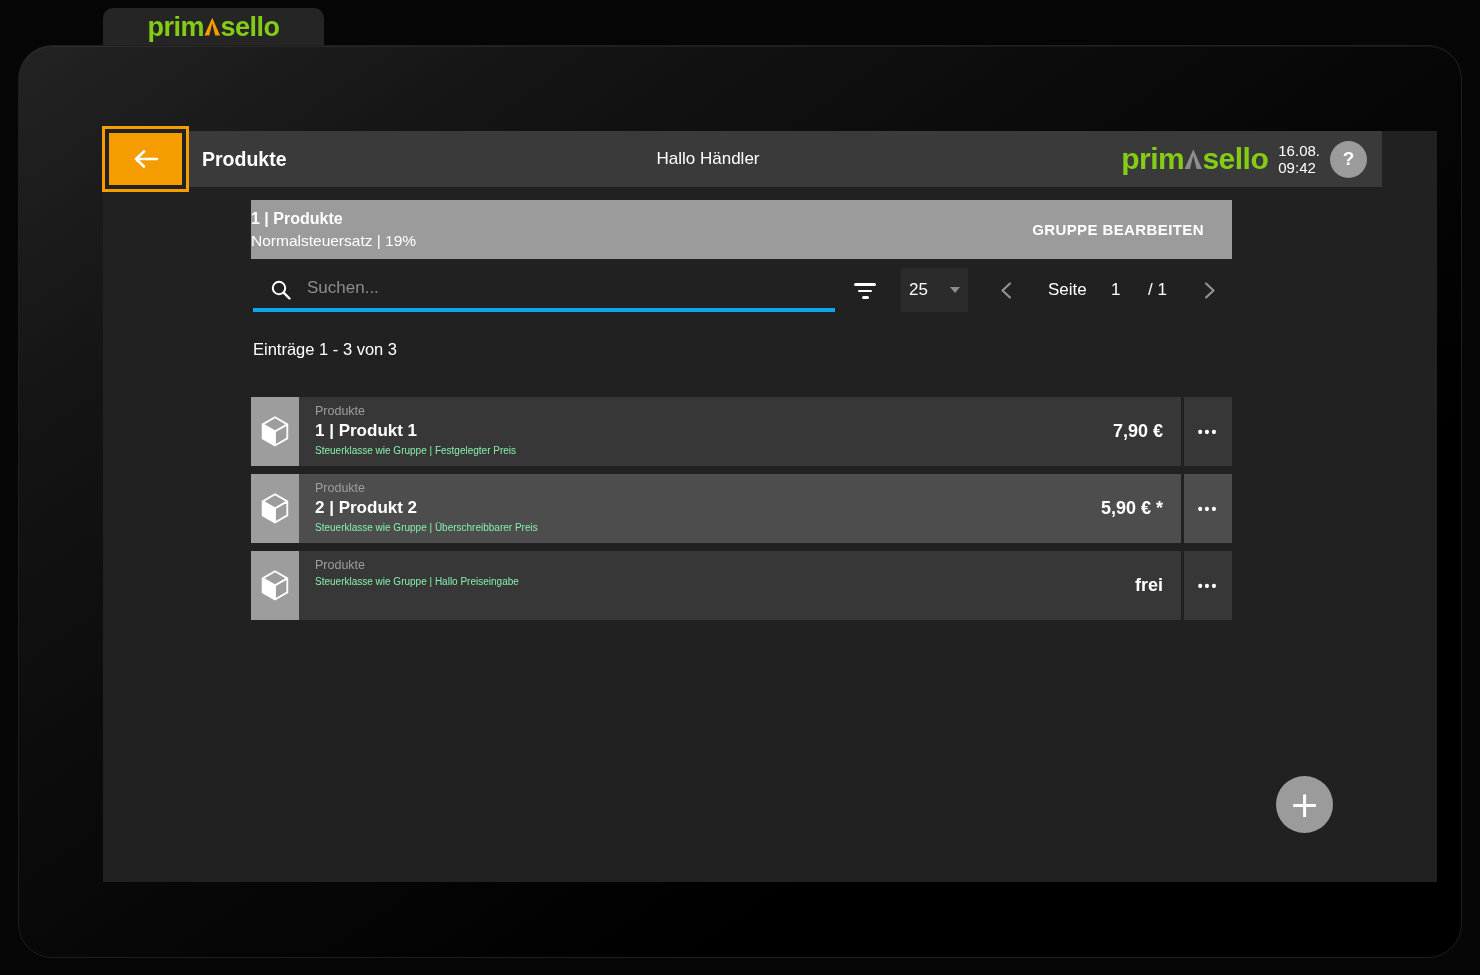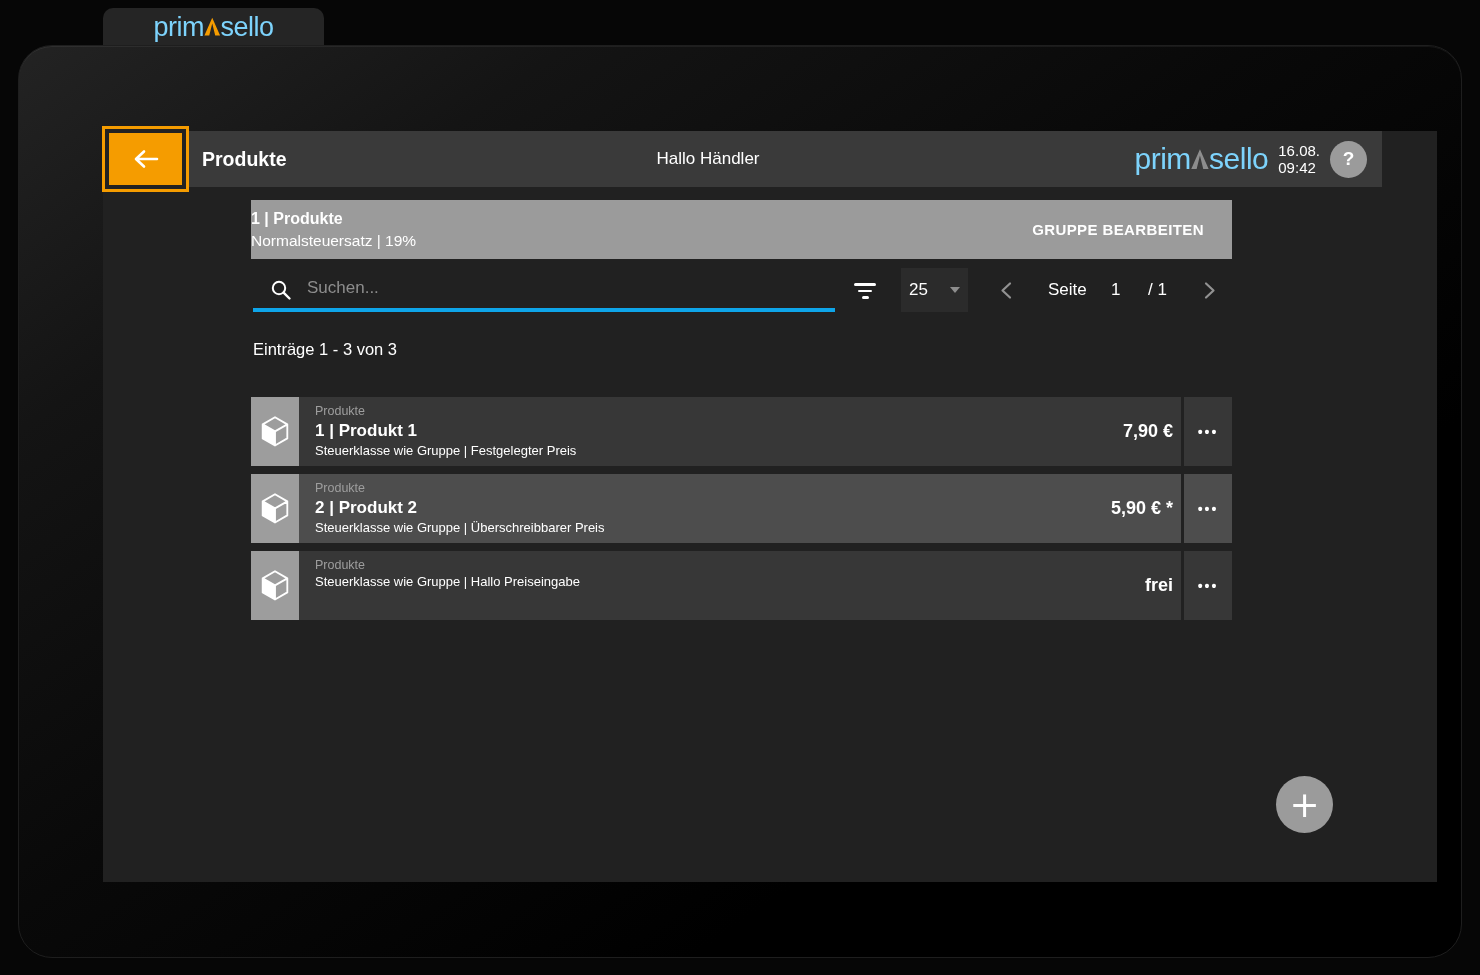--- a/index.html
+++ b/index.html
@@ -5,21 +5,21 @@
   * { margin:0; padding:0; box-sizing:border-box; }
   html,body { background:#000; }
   .stage {
     position:relative; width:1480px; height:975px; overflow:hidden;
     background:#060606;
     font-family:"Liberation Sans","DejaVu Sans",sans-serif;
     color:#fff;
   }
 
   
-  .logo { font-weight:normal; letter-spacing:-0.5px; color:#7dd3fc; white-space:nowrap; }
+  .logo { font-weight:bold; letter-spacing:-0.5px; color:#84cc16; white-space:nowrap; }
   .logo .caret {
     display:inline-block; width:.58em; height:.66em; margin:0 .015em;
     clip-path:polygon(50% 0%,100% 100%,69% 100%,50% 32%,31% 100%,0% 100%);
   }
   .caret-orange { background:#f59c00; }
   .caret-gray   { background:#8d8d8d; }
 
   
   .top-tab {
     position:absolute; left:103px; top:8px; width:221px; height:38px;
@@ -133,23 +133,23 @@
   .row  { display:flex; height:69px; margin-bottom:8px; cursor:pointer; }
   .row-main { display:flex; flex:1; background:#373737; }
   .row.highlight .row-main, .row.highlight .row-more { background:#4d4d4d; }
   .row-icon {
     width:48px; background:#9d9d9d; display:flex; align-items:center; justify-content:center;
     flex:0 0 48px;
   }
   .row-body { flex:1; padding:7px 0 0 16px; }
   .row-cat   { font-size:12.5px; color:#9e9e9e; line-height:15px; }
   .row-title { font-size:17px; font-weight:bold; line-height:23px; }
-  .row-sub   { font-size:13px; color:#ffffff; line-height:17px; }
+  .row-sub   { font-size:10px; color:#86efac; line-height:17px; }
   .row-price {
-    display:flex; align-items:center; padding-right:8px;
+    display:flex; align-items:center; padding-right:18px;
     font-size:18px; font-weight:bold; white-space:nowrap;
   }
   .row-more {
     width:48px; flex:0 0 48px; margin-left:3px; background:#373737;
     display:flex; align-items:center; justify-content:center;
     font-size:14px; font-weight:bold; letter-spacing:2px; cursor:pointer;
   }
 
   
   .fab {

